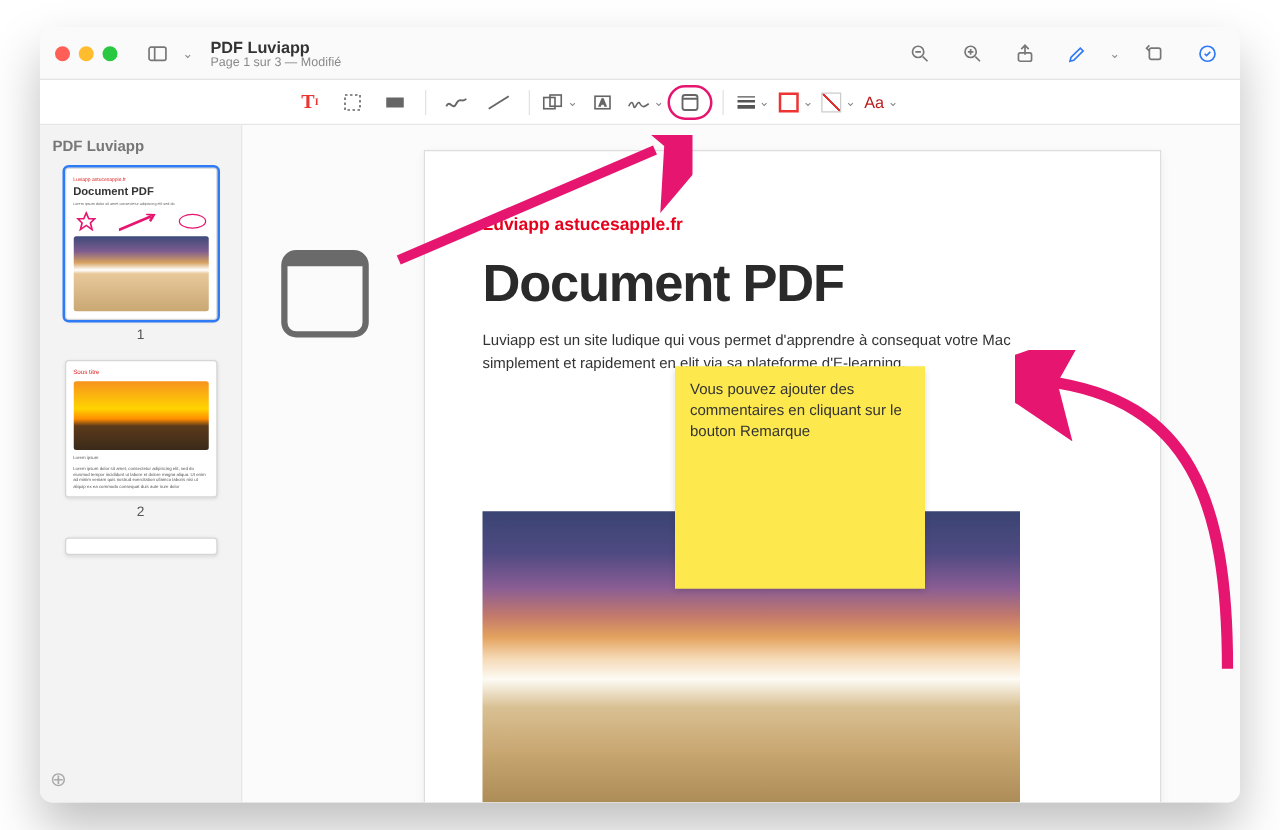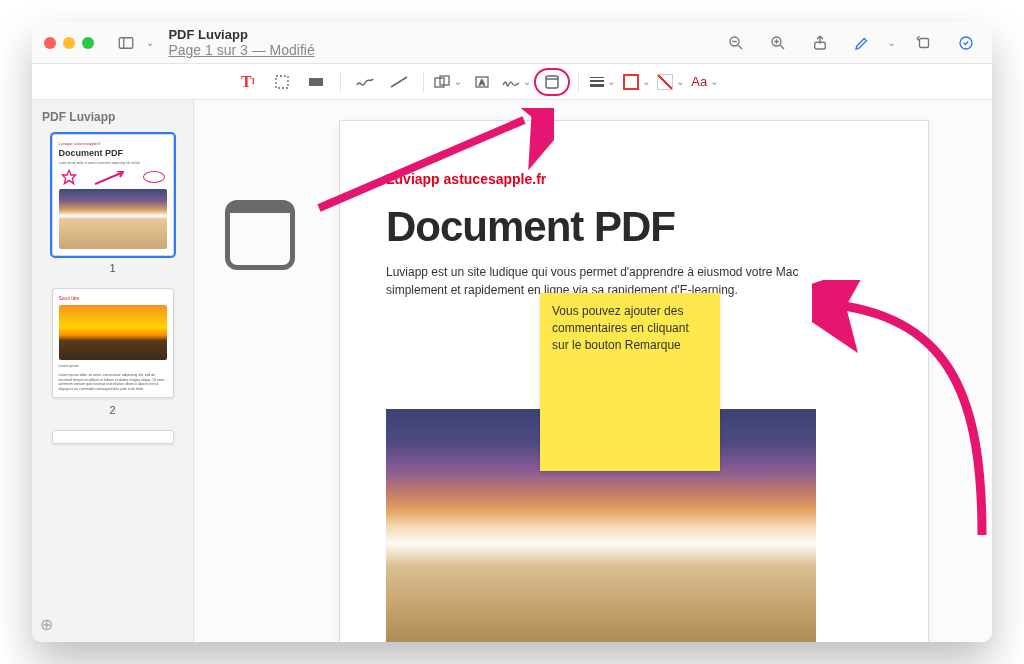--- a/index.html
+++ b/index.html
@@ -40,21 +40,21 @@
 .tl-close { background: #ff5f57; }
 .tl-min { background: #febc2e; }
 .tl-max { background: #28c840; }
 .sidebar-toggle {
   width: 28px; height: 24px;
   display: flex; align-items: center; justify-content: center;
 }
 .chev { font-size: 10px; color: #888; margin-left: -2px; }
 .title-block { margin-left: 6px; margin-right: auto; }
 .title-main { font-size: 13px; font-weight: 600; color: #333; }
-.title-sub { font-size: 14px; color: #8a8a8a; text-decoration: underline; }
+.title-sub { font-size: 10px; color: #8a8a8a; }
 .toolbar-actions { display: flex; align-items: center; gap: 14px; }
 .tool-ico {
   width: 28px; height: 28px;
   display: flex; align-items: center; justify-content: center;
   color: #666;
 }
 .tool-ico svg { width: 18px; height: 18px; }
 .search-wrap {
   display: flex; align-items: center;
   background: #fff;
@@ -168,21 +168,21 @@
   width: 430px; height: 280px;
   margin-top: 110px;
   background: linear-gradient(to bottom,
     #3a4472 0%, #4f4a82 12%, #8a5d94 22%, #c47a6b 30%,
     #e4a25e 36%, #f5d9b5 42%, #fdfbf5 48%,
     #d9c093 56%, #c6a46e 70%, #a98954 85%, #8d7140 100%);
 }
 .sticky {
   position: absolute;
   left: 200px; top: 172px;
-  width: 180px; height: 178px;
+  width: 200px; height: 178px;
   background: #fde94e;
   box-shadow: 0 2px 5px rgba(0,0,0,0.15);
   padding: 10px 12px;
   font-size: 12px;
   color: #333;
   line-height: 1.4;
 }
 .drag-square {
   position: absolute;
   left: 31px; top: 100px;
@@ -394,22 +394,22 @@
       <div class="thumb" style="height:12px;"></div>
 
       <div class="sidebar-add">⊕</div>
     </div>
 
     <div class="canvas">
       <div class="page">
         <div class="page-header-link">Luviapp astucesapple.fr</div>
         <div class="page-title">Document PDF</div>
         <div class="page-desc">
-          <span>Luviapp est un site ludique qui vous permet d'apprendre à eiusmod votre Mac </span><span class="apple-icon"></span><br>
-          <span>simplement et rapidement en ligne via sa rapidement d'E-learning.</span>
+          <span>Luviapp est un site ludique qui vous permet d'apprendre à consequat votre Mac </span><span class="apple-icon"></span><br>
+          <span>simplement et rapidement en elit via sa plateforme d'E-learning.</span>
         </div>
         <div class="sticky">
           <span>Vous pouvez ajouter des commentaires en cliquant sur le bouton Remarque</span>
         </div>
         <div class="page-img"></div>
       </div>
 
       <div class="drag-square"></div>
 
       <svg class="arrow1" viewBox="0 0 240 110">

